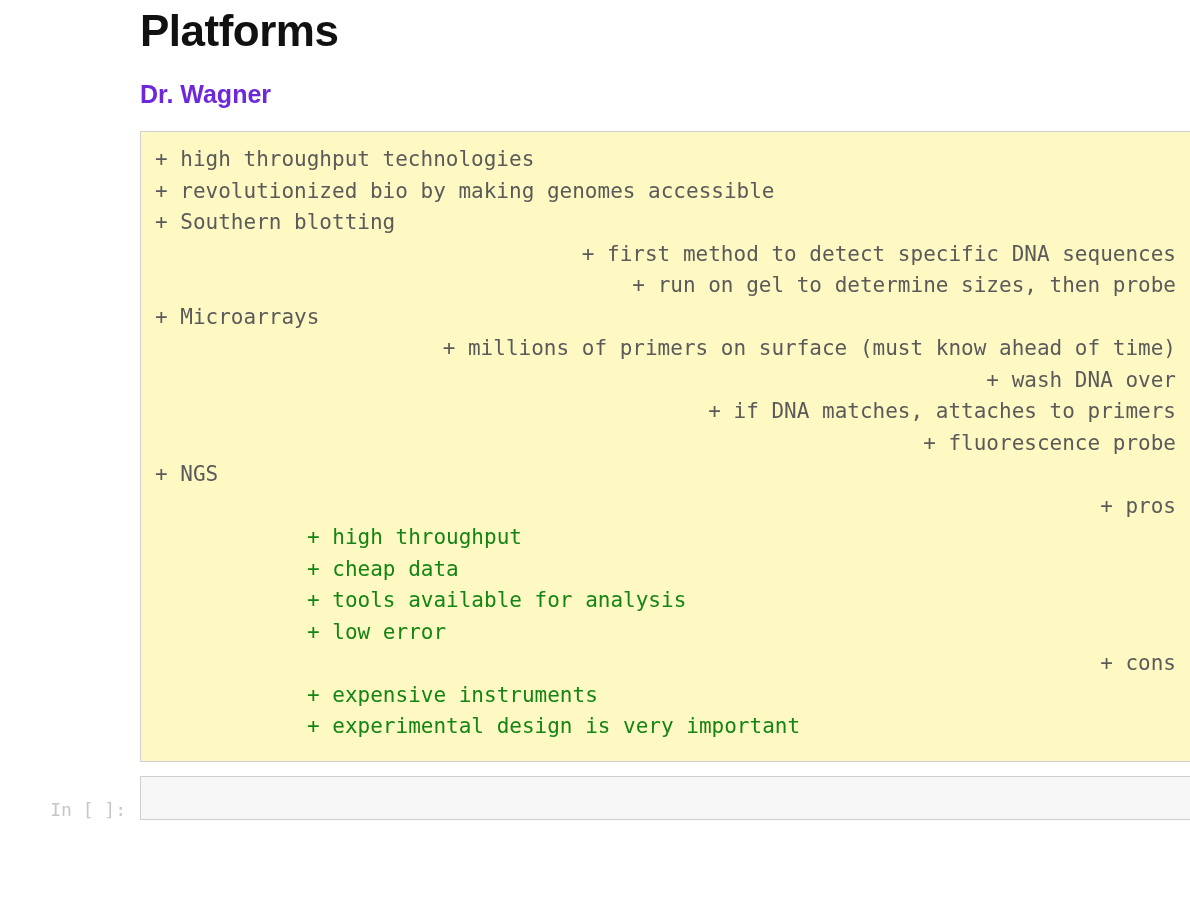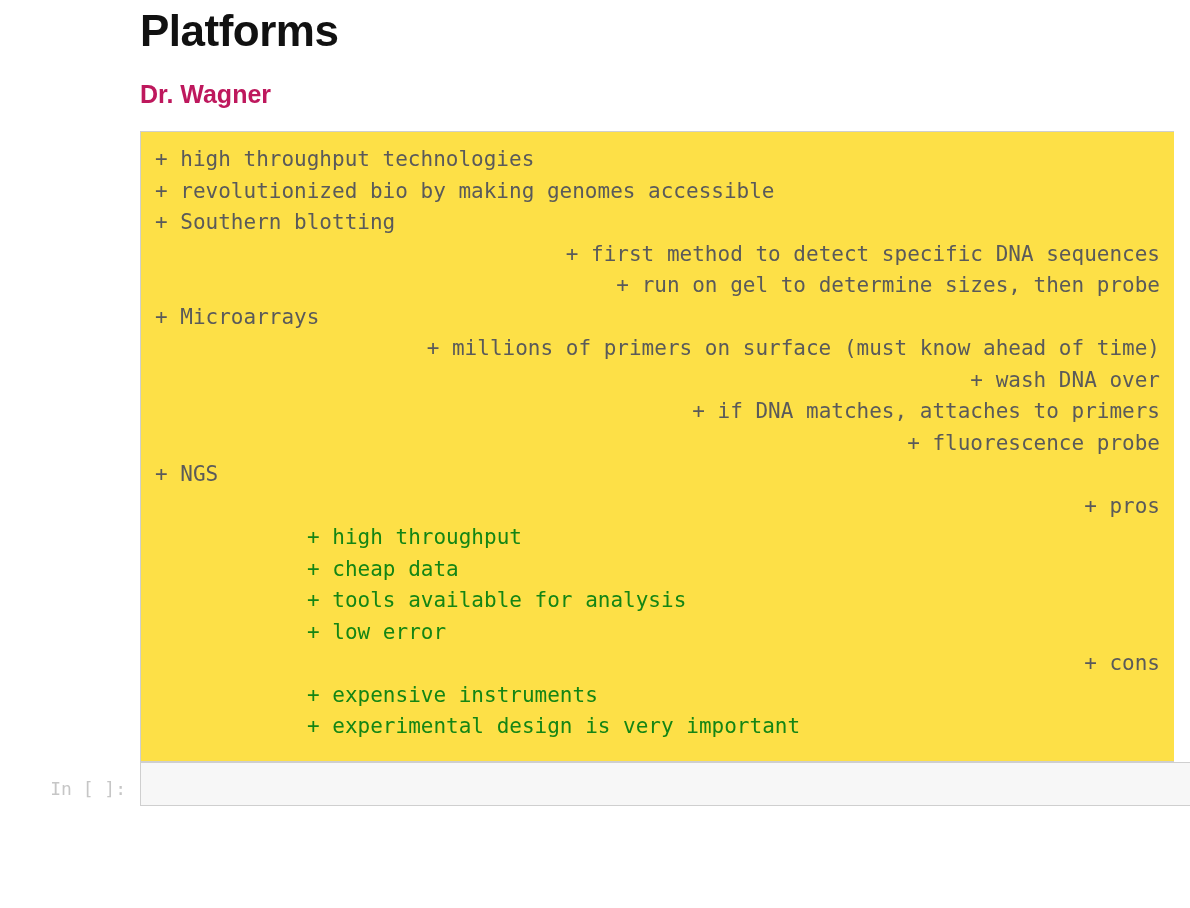--- a/index.html
+++ b/index.html
@@ -10,56 +10,57 @@
     color: #000;
   }
   .page {
     width: 1190px;
     min-height: 908px;
     position: relative;
     box-sizing: border-box;
   }
   .text-cell {
     margin-left: 140px;
-    margin-right: 16px;
+    margin-right: 0;
     padding-top: 6px;
   }
   h1.title {
     font-size: 44px;
     font-weight: 700;
     letter-spacing: -0.5px;
     margin: 0 0 24px 0;
     color: #111;
   }
   h2.subtitle {
     font-size: 25px;
     font-weight: 700;
     margin: 0 0 22px 0;
-    color: #be185d;
+    color: #6d28d9;
   }
   .code-block {
-    background: #fde047;
+    background: #fef9c3;
     border: 1px solid #cfcfcf;
     border-right: none;
     padding: 12px 14px 18px 14px;
     font-family: Menlo, Consolas, "DejaVu Sans Mono", monospace;
     font-size: 21px;
     line-height: 1.5;
     color: #5a5a5a;
     white-space: pre;
     overflow: hidden;
   }
   .line { display: block; }
   .i1 { padding-left: 76px; text-align: right; }
   .i2 { padding-left: 152px; }
   .green { color: #148514; font-weight: 400; }
 
   .next-cell {
+    margin-top: 14px;
     display: flex;
-    align-items: center;
+    align-items: flex-end;
   }
   .prompt {
     width: 140px;
     text-align: right;
     box-sizing: border-box;
     padding-right: 14px;
     padding-top: 10px;
     font-family: Menlo, Consolas, "DejaVu Sans Mono", monospace;
     font-size: 18px;
     color: #c6c6c6;

